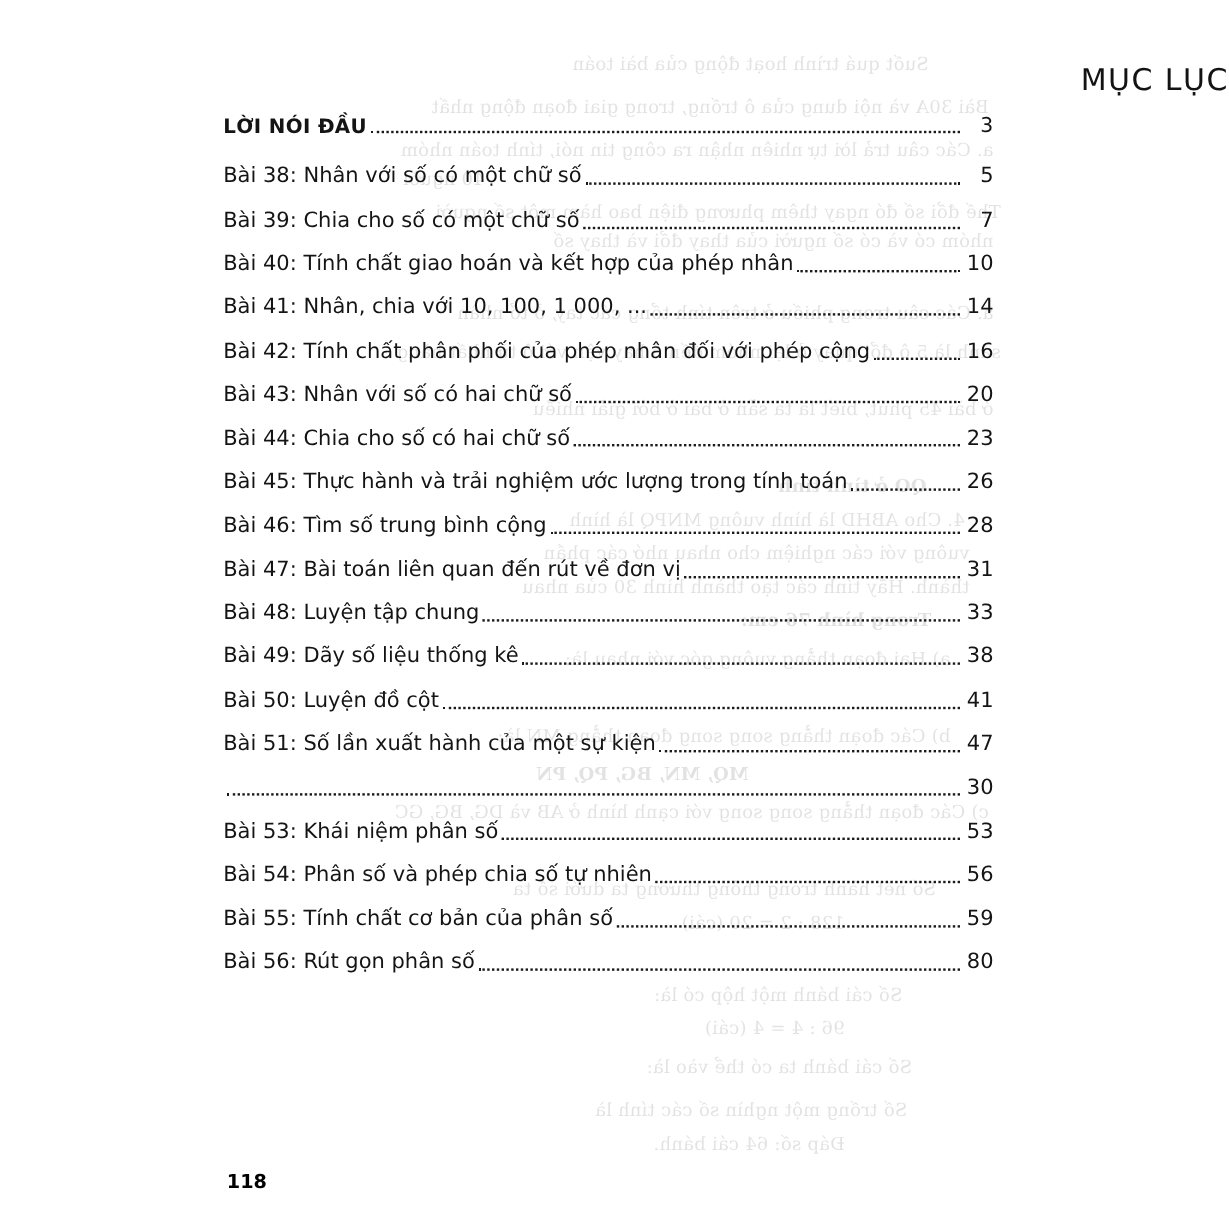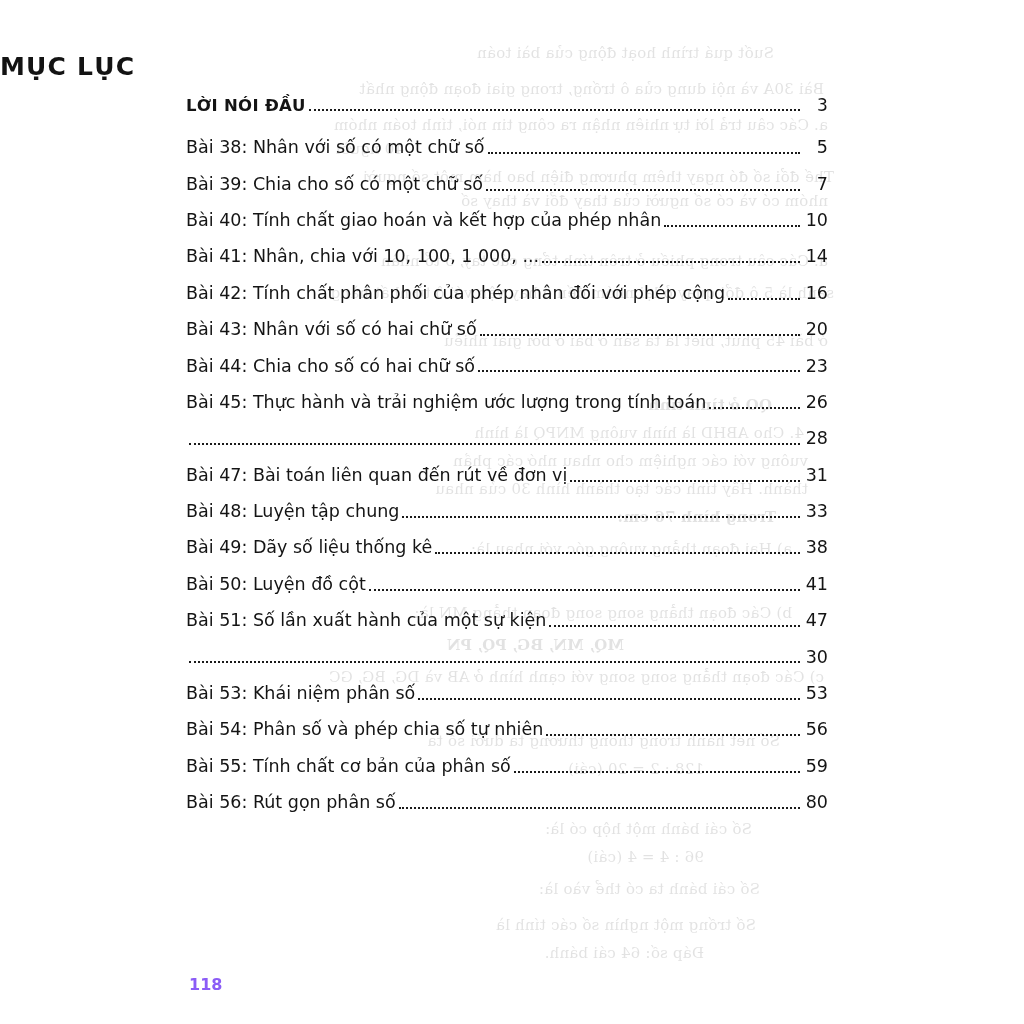--- a/index.html
+++ b/index.html
@@ -38,24 +38,24 @@
     position: absolute;
     inset: 0;
     z-index: 2;
   }
 
   .toc-title {
     position: absolute;
     top: 52px;
     left: 0;
     right: 0;
-    text-align: left;
+    text-align: right;
     font-family: "DejaVu Sans", sans-serif;
     font-size: 25px;
-    font-weight: bold;
+    font-weight: normal;
     letter-spacing: 1.2px;
     color: #131313;
   }
 
   .toc-list {
     position: absolute;
     top: 95px;
     left: 186px;
     right: 196px;
   }
@@ -94,21 +94,21 @@
     font-weight: normal;
     font-size: 17px;
   }
 
   .folio {
     position: absolute;
     left: 189px;
     top: 975px;
     font-size: 16px;
     font-weight: bold;
-    color: #8b5cf6;
+    color: #000000;
     font-family: "DejaVu Sans", sans-serif;
   }
 </style>
 </head>
 <body>
 
 <div class="bleed-layer" id="bleed-layer">
     <div class="bleed-line" style="top: 44px; left: 250px;">Suốt quá trình hoạt động của bài toán</div>
     <div class="bleed-line" style="top: 80px; left: 200px;">Bài 30A và nội dung của ô trống, trong giai đoạn động nhất</div>
     <div class="bleed-line" style="top: 116px; left: 196px;">a. Các câu trả lời tự nhiên nhận ra công tin nói, tính toán nhóm</div>
@@ -180,20 +180,21 @@
         <span class="toc-label">Bài 44: Chia cho số có hai chữ số</span>
         <span class="toc-dots"></span>
         <span class="toc-page">23</span>
       </div>
       <div class="toc-row">
         <span class="toc-label">Bài 45: Thực hành và trải nghiệm ước lượng trong tính toán</span>
         <span class="toc-dots"></span>
         <span class="toc-page">26</span>
       </div>
       <div class="toc-row">
+        <span class="toc-label">Bài 46: Tìm số trung bình cộng</span>
         <span class="toc-dots"></span>
         <span class="toc-page">28</span>
       </div>
       <div class="toc-row">
         <span class="toc-label">Bài 47: Bài toán liên quan đến rút về đơn vị</span>
         <span class="toc-dots"></span>
         <span class="toc-page">31</span>
       </div>
       <div class="toc-row">
         <span class="toc-label">Bài 48: Luyện tập chung</span>

